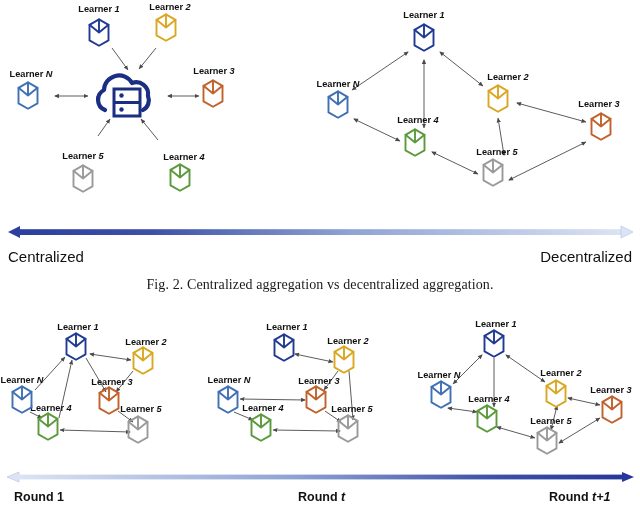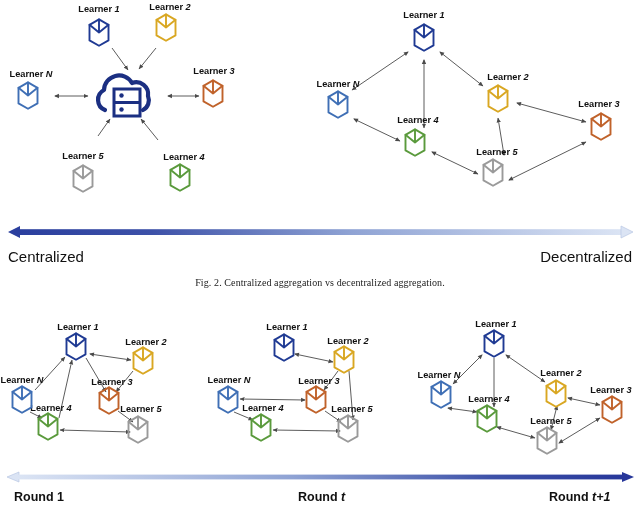--- a/index.html
+++ b/index.html
@@ -44,21 +44,21 @@
     font-size: 12.5px;
     font-weight: bold;
   }
   .caption-text {
     position: absolute;
     left: 0;
     top: 277px;
     width: 640px;
     text-align: center;
     font-family: "Liberation Serif", serif;
-    font-size: 10px;
+    font-size: 14px;
     color: #1a1a1a;
     letter-spacing: 0.1px;
   }
   .arrowline {
     stroke: #4a4a4a;
     stroke-width: 0.9;
     fill: none;
   }
   .cube-stroke {
     fill: none;

